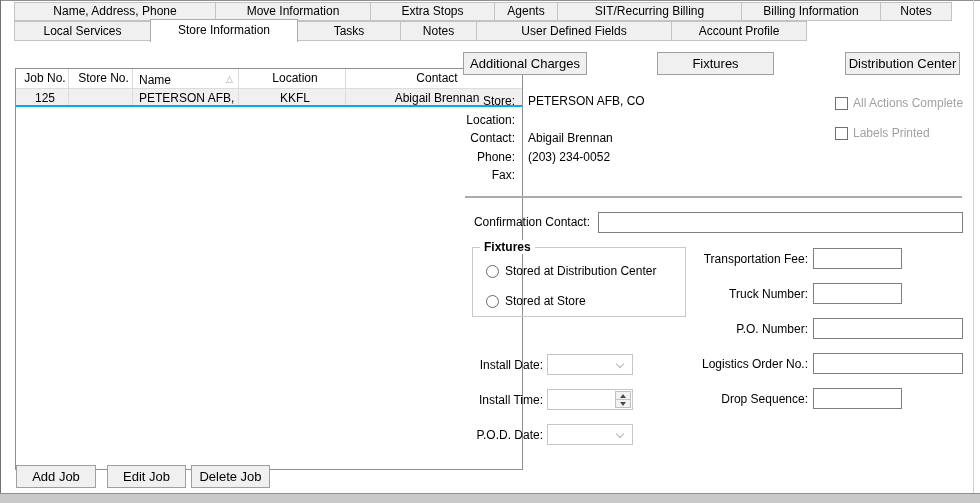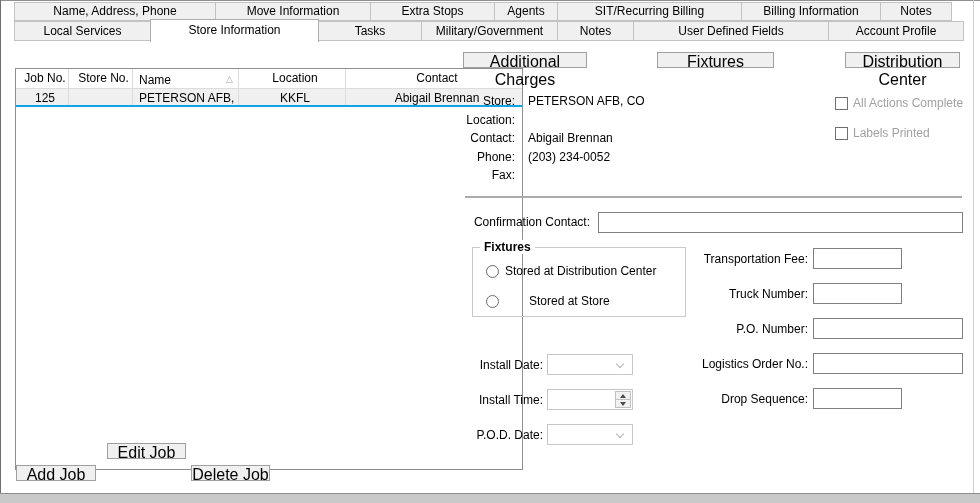--- a/index.html
+++ b/index.html
@@ -35,22 +35,22 @@
   .tbl-row    { display:flex; height:18px; background:#f0f0f0; border-bottom:2px solid #0ea5e9; }
   .tbl-cell   { border-right:1px solid #dcdcdc; padding:2px 0 0 6px;
                 overflow:hidden; white-space:nowrap; }
   .tbl-cell:last-child { border-right:none; }
   .c0 { width:53px; } .c1 { width:64px; } .c2 { width:106px; }
   .c3 { width:107px; } .c4 { flex:1; }
   .name-head { display:flex; justify-content:space-between; align-items:center; padding-right:5px; }
   .sort-glyph { font-family:"DejaVu Sans", sans-serif; font-size:9px; color:#a8a8a8; line-height:1; }
   
   .btn {
-    position:absolute; height:16px; background:#f0f0f0; border:1px solid #9f9f9f;
-    font-family:"Liberation Sans", sans-serif; font-size:16px; color:#000;
+    position:absolute; height:23px; background:#f0f0f0; border:1px solid #9f9f9f;
+    font-family:"Liberation Sans", sans-serif; font-size:13px; color:#000;
     text-align:center; padding:0; cursor:default;
   }
   
   .store-info { position:absolute; left:461px; top:92px; }
   .si-row   { display:flex; height:18.5px; align-items:center; }
   .si-label { width:54px; text-align:right; }
   .si-value { margin-left:13px; white-space:nowrap; }
   
   .chk-row  { position:absolute; left:835px; display:flex; align-items:center; }
   .chk-box  { width:13px; height:13px; border:1px solid #707070; background:#fff; flex:none; }
@@ -98,23 +98,22 @@
   <div class="tab" style="width:156px">Move Information</div>
   <div class="tab" style="width:125px">Extra Stops</div>
   <div class="tab" style="width:64px">Agents</div>
   <div class="tab" style="width:185px">SIT/Recurring Billing</div>
   <div class="tab" style="width:140px">Billing Information</div>
   <div class="tab" style="width:72px">Notes</div>
 </div>
 
 <div class="tabs-row" id="tabs-row2">
   <div class="tab" style="width:137px">Local Services</div>
-  <div class="tab active" style="width:169px">Store Information</div>
+  <div class="tab active" style="width:148px">Store Information</div>
   <div class="tab" style="width:104px">Tasks</div>
-  <div class="tab" style="width:137px">Military/Government</div>
   <div class="tab" style="width:77px">Notes</div>
   <div class="tab" style="width:196px">User Defined Fields</div>
   <div class="tab" style="width:136px">Account Profile</div>
 </div>
 
 <div class="jobs-table">
   <div class="tbl-header">
     <div class="tbl-cell c0">Job No.</div>
     <div class="tbl-cell c1">Store No.</div>
     <div class="tbl-cell c2 name-head">
@@ -127,21 +126,21 @@
   <div class="tbl-row">
     <div class="tbl-cell c0">125</div>
     <div class="tbl-cell c1"></div>
     <div class="tbl-cell c2">PETERSON AFB, C</div>
     <div class="tbl-cell c3">KKFL</div>
     <div class="tbl-cell c4">Abigail Brennan</div>
   </div>
 </div>
 
 <button class="btn" style="left:16px; top:465px; width:80px;">Add Job</button>
-<button class="btn" style="left:107px; top:443px; width:79px;">Edit Job</button>
+<button class="btn" style="left:107px; top:465px; width:79px;">Edit Job</button>
 <button class="btn" style="left:191px; top:465px; width:79px;">Delete Job</button>
 
 <button class="btn" style="left:463px; top:52px; width:124px;">Additional Charges</button>
 <button class="btn" style="left:657px; top:52px; width:117px;">Fixtures</button>
 <button class="btn" style="left:845px; top:52px; width:115px;">Distribution Center</button>
 
 <div class="store-info">
   <div class="si-row">
     <span class="si-label">Store:</span>
     <span class="si-value">PETERSON AFB, CO</span>
@@ -177,21 +176,21 @@
 
 <div class="lbl r" style="left:465px; top:215px; width:125px;">Confirmation Contact:</div>
 <input class="tb" style="left: 598px; top: 212px; width: 365px;" value="">
 
 <div class="groupbox">
   <span class="groupbox-title">Fixtures</span>
   <div class="radio-row" style="top:16px;">
     <span class="radio-circle"></span>
     <span class="radio-label">Stored at Distribution Center</span>
   </div>
-  <div class="radio-row" style="top:46px;gap:24px;">
+  <div class="radio-row" style="top:46px;">
     <span class="radio-circle"></span>
     <span class="radio-label">Stored at Store</span>
   </div>
 </div>
 
 <div class="lbl r" style="left:455px; top:358px; width:88px;">Install Date:</div>
 <div class="combo" style="left:547px; top:354px;">
   <span class="chev"></span>
 </div>
 

